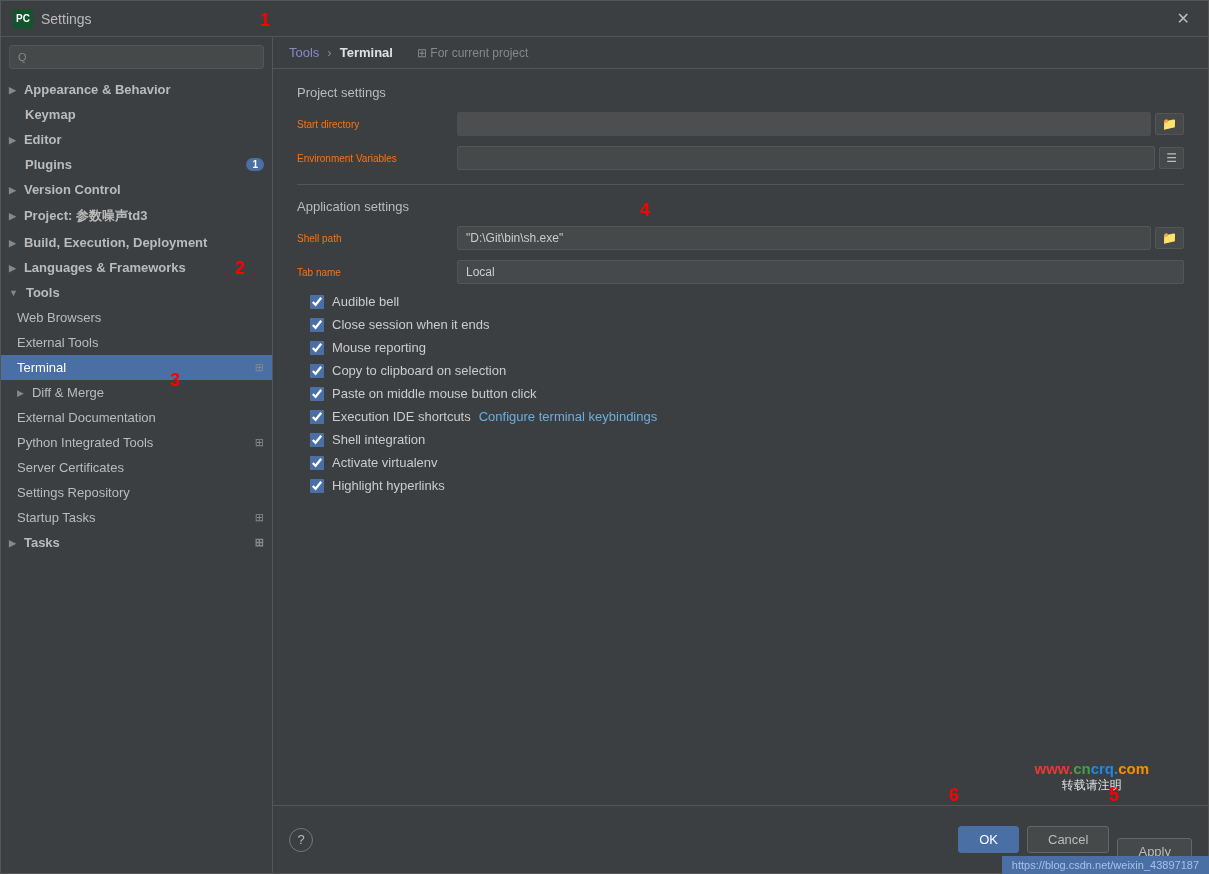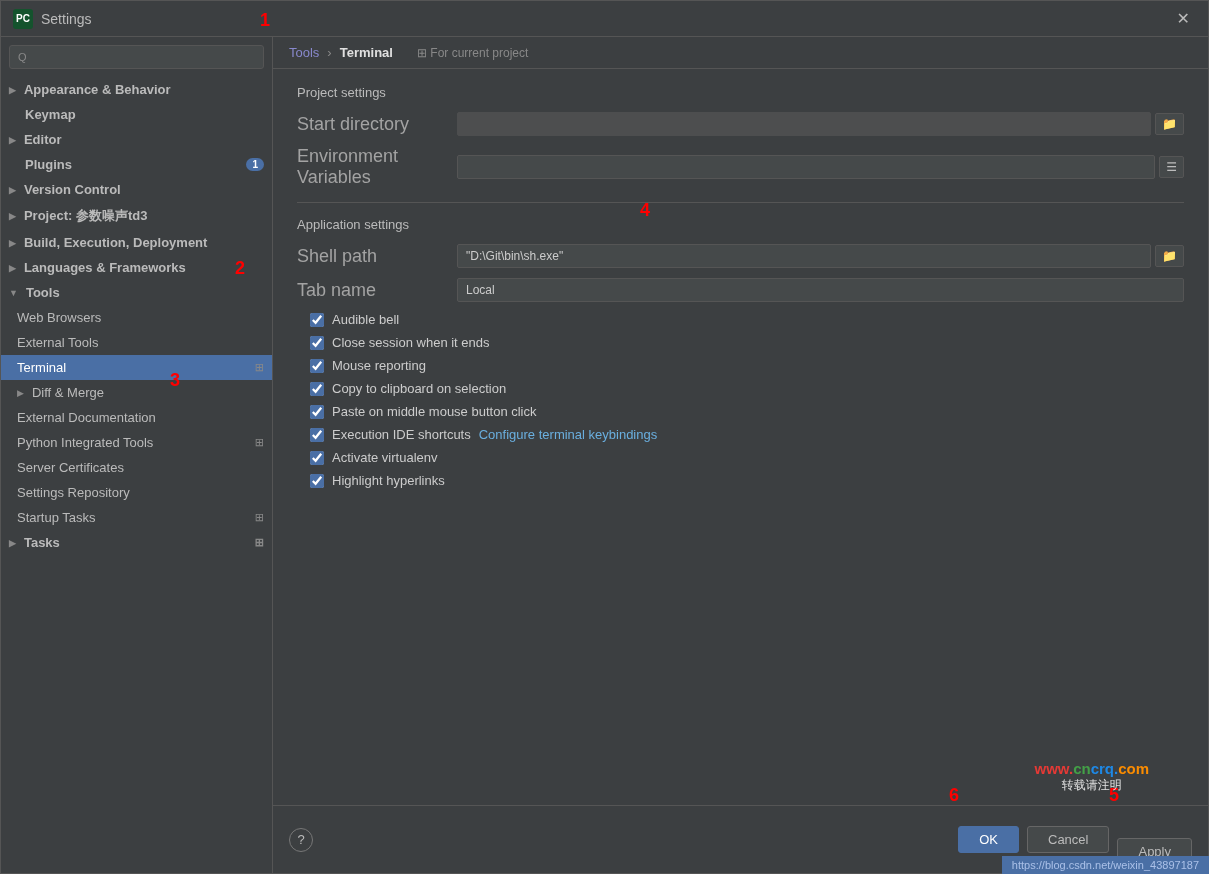--- a/index.html
+++ b/index.html
@@ -172,22 +172,22 @@
       font-size: 13px;
       margin-bottom: 12px;
     }
     .form-row {
       display: flex;
       align-items: center;
       margin-bottom: 10px;
     }
     .form-label {
       width: 160px;
-      color: #a3a3a3;
-      font-size: 18px;
+      color: #f97316;
+      font-size: 10px;
       flex-shrink: 0;
     }
     .form-input-wrap {
       flex: 1;
       display: flex;
       align-items: center;
       gap: 4px;
     }
     .form-input {
       flex: 1;
@@ -464,20 +464,24 @@
                 <input type="checkbox" checked="" style="">
                 <span class="checkbox-label">Paste on middle mouse button click</span>
               </div>
               <div class="checkbox-row">
                 <input type="checkbox" checked="" style="">
                 <span class="checkbox-label">Execution IDE shortcuts</span>
                 <a href="#" class="link-text"> Configure terminal keybindings</a>
               </div>
               <div class="checkbox-row">
                 <input type="checkbox" checked="" style="">
+                <span class="checkbox-label">Shell integration</span>
+              </div>
+              <div class="checkbox-row">
+                <input type="checkbox" checked="" style="">
                 <span class="checkbox-label">Activate virtualenv</span>
               </div>
               <div class="checkbox-row">
                 <input type="checkbox" checked="" style="">
                 <span class="checkbox-label">Highlight hyperlinks</span>
               </div>
             </div>
       </div>
 
       <div class="bottom-bar">

